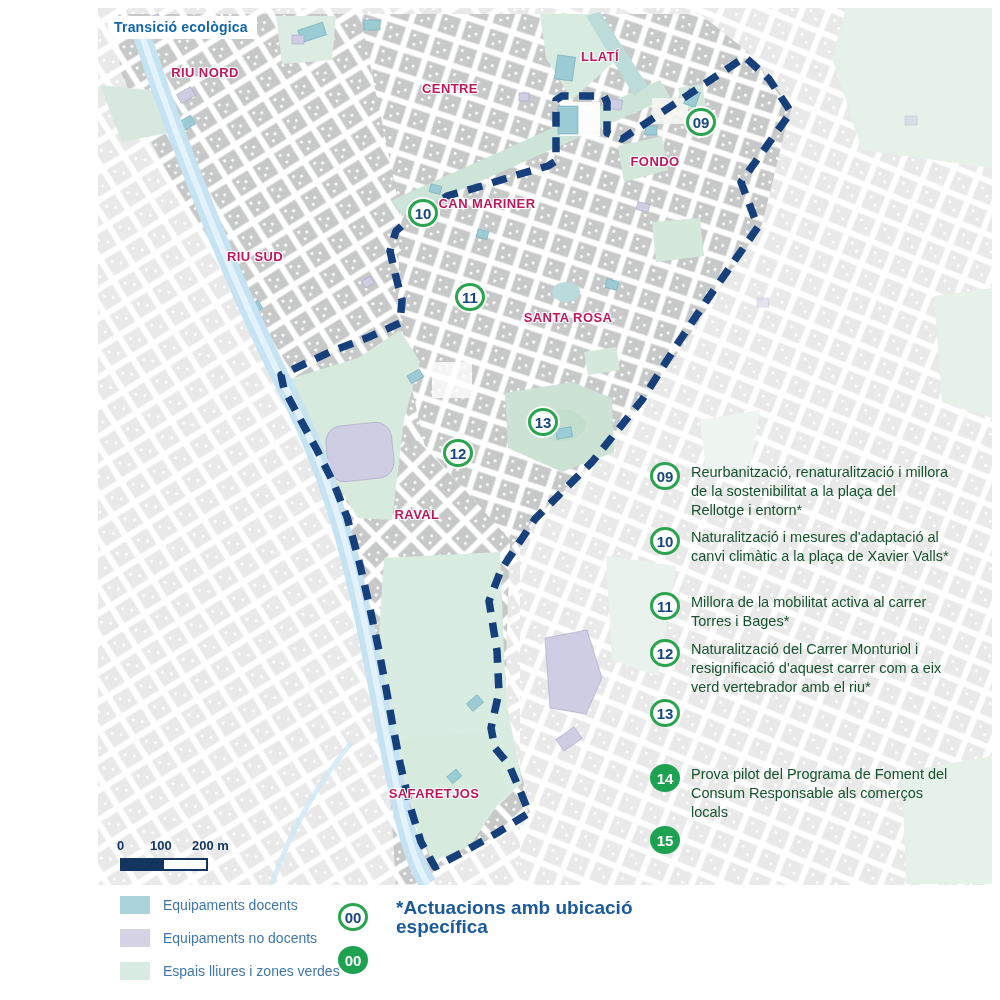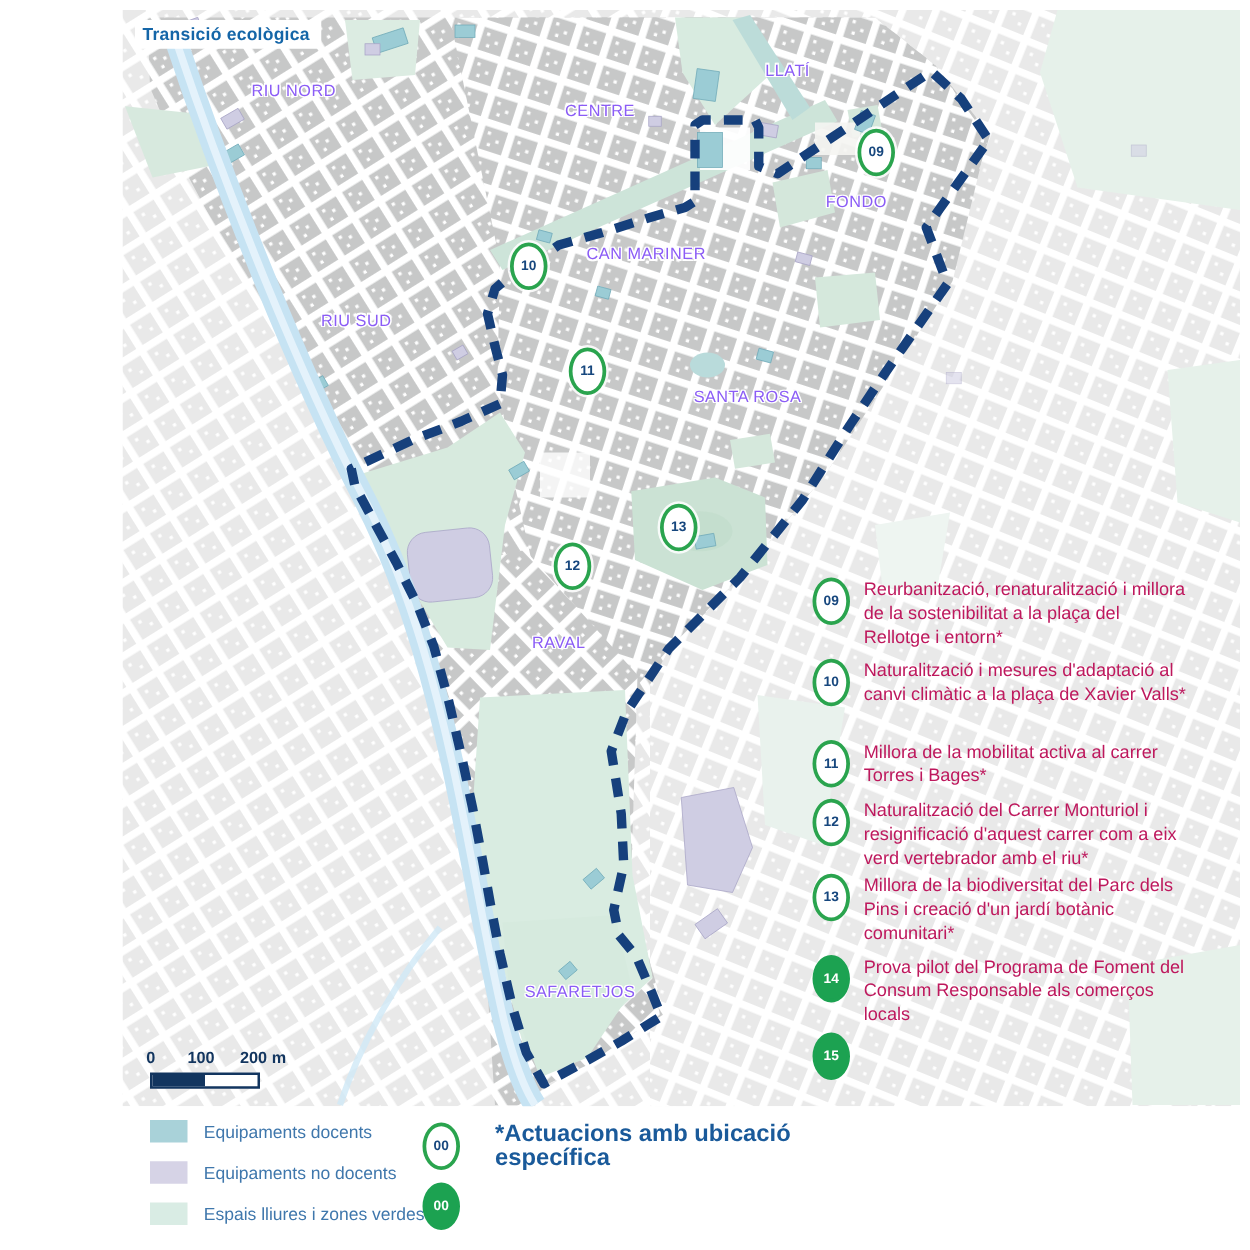--- a/index.html
+++ b/index.html
@@ -1,31 +1,31 @@
 <!DOCTYPE html>
 <html><head>
 <meta charset="utf-8">
 <style>
   html,body{margin:0;padding:0;background:#ffffff;}
   body{font-family:"Liberation Sans",sans-serif;}
   .canvas{position:relative;width:1000px;height:1000px;background:#ffffff;overflow:hidden;}
   .map-svg{position:absolute;left:0;top:0;}
   .page-title{position:absolute;left:108px;top:16px;background:#ffffff;padding:3px 9px 4px 6px;
     font-size:14px;font-weight:bold;color:#1566a8;letter-spacing:.2px;}
-  .dlabel{position:absolute;transform:translate(-50%,-50%);font-size:13px;font-weight:normal;
-    color:#8b5cf6;letter-spacing:.4px;white-space:nowrap;
-    text-shadow:1px 0 0 #fff,-1px 0 0 #fff,0 1px 0 #fff,0 -1px 0 #fff,1px 1px 0 #fff,-1px -1px 0 #fff,1px -1px 0 #fff,-1px 1px 0 #fff;margin-left:30px;}
-  .mcircle{box-sizing:border-box;width:30px;height:38px;border-radius:50%;background:#ffffff;
-    border:3px solid #2aa44e;color:#17477e;font-weight:bold;font-size:11px;
+  .dlabel{position:absolute;transform:translate(-50%,-50%);font-size:13px;font-weight:bold;
+    color:#be185d;letter-spacing:.4px;white-space:nowrap;
+    text-shadow:1px 0 0 #fff,-1px 0 0 #fff,0 1px 0 #fff,0 -1px 0 #fff,1px 1px 0 #fff,-1px -1px 0 #fff,1px -1px 0 #fff,-1px 1px 0 #fff;}
+  .mcircle{box-sizing:border-box;width:30px;height:28px;border-radius:50%;background:#ffffff;
+    border:3px solid #2aa44e;color:#17477e;font-weight:bold;font-size:15px;
     display:flex;align-items:center;justify-content:center;flex:0 0 auto;}
   .mcircle.filled{background:#1ca251;border-color:#1ca251;color:#ffffff;}
   .map-marker{position:absolute;transform:translate(-50%,-50%);box-shadow:0 0 0 2px rgba(255,255,255,.85);}
   .actions{position:absolute;left:650px;top:458px;width:345px;}
   .action-row{position:absolute;left:0;display:flex;gap:11px;align-items:flex-start;}
-  .action-text{width:258px;font-size:14.5px;line-height:19px;color:#be185d;padding-top:1px;}
+  .action-text{width:258px;font-size:14.5px;line-height:19px;color:#14532d;padding-top:1px;}
   .scalebar{position:absolute;left:110px;top:838px;width:130px;height:36px;}
   .scalebar .tick{position:absolute;top:0;font-size:13px;font-weight:bold;color:#12355f;}
   .scalebar .bar{position:absolute;left:10px;top:20px;width:84px;height:9px;border:2px solid #12355f;background:#ffffff;}
   .scalebar .fill{position:absolute;left:0;top:0;width:50%;height:100%;background:#12355f;}
   .legend-areas{position:absolute;left:120px;top:896px;text-align:center;}
   .legend-area-row{display:flex;align-items:center;height:18px;margin-bottom:15px;}
   .swatch{width:30px;height:18px;margin-right:13px;flex:0 0 auto;}
   .legend-area-label{font-size:14px;color:#3f77ac;}
   .legend-notes{position:absolute;left:338px;top:898px;}
   .legend-note-row{display:flex;gap:28px;align-items:center;margin-bottom:10px;}
@@ -196,21 +196,20 @@
     <div class="action-row" style="top:134px;">
       <div class="mcircle">11</div>
       <div class="action-text">Millora de la mobilitat activa al carrer Torres i Bages*</div>
     </div>
     <div class="action-row" style="top:181px;">
       <div class="mcircle">12</div>
       <div class="action-text">Naturalització del Carrer Monturiol i resignificació d'aquest carrer com a eix verd vertebrador amb el riu*</div>
     </div>
     <div class="action-row" style="top:241px;">
       <div class="mcircle">13</div>
-      <div class="action-text">Millora de la biodiversitat del Parc dels Pins i creació d'un jardí botànic comunitari*</div>
     </div>
     <div class="action-row" style="top:306px;">
       <div class="mcircle filled">14</div>
       <div class="action-text">Prova pilot del Programa de Foment del Consum Responsable als comerços locals</div>
     </div>
     <div class="action-row" style="top:368px;gap:10px;">
       <div class="mcircle filled">15</div>
     </div>
   </div>
 

